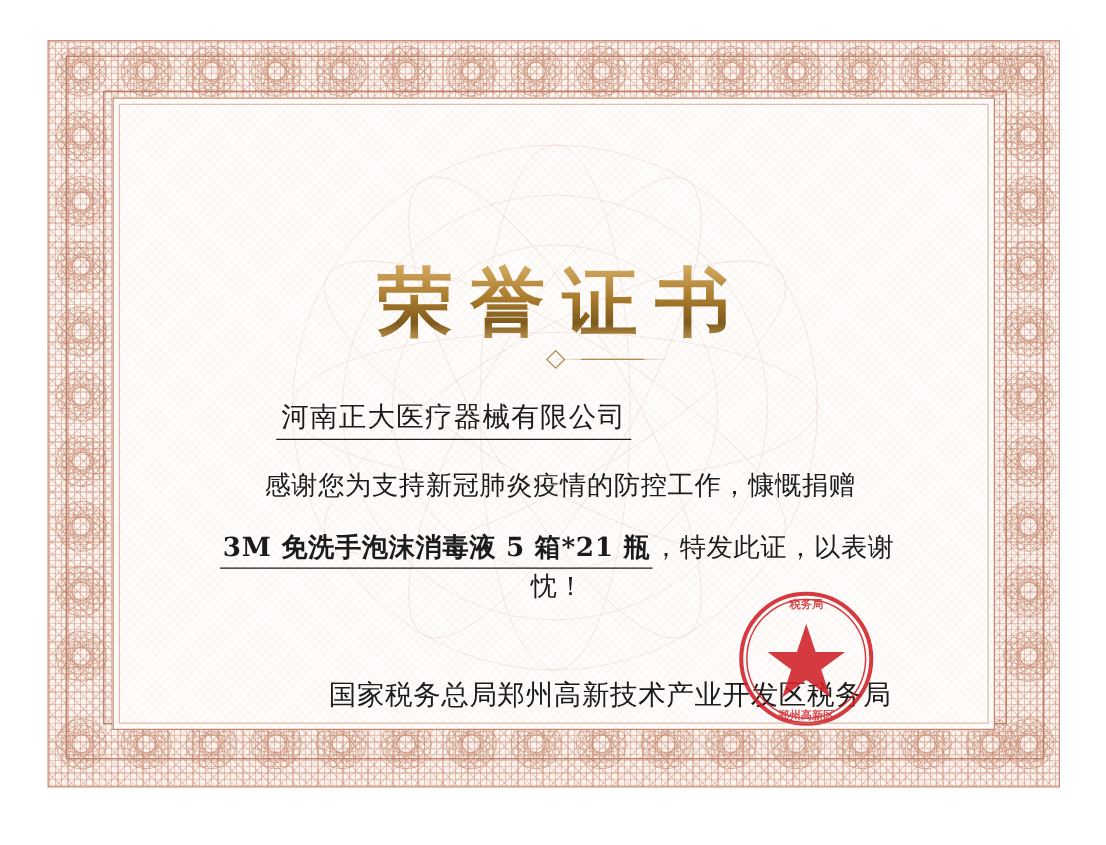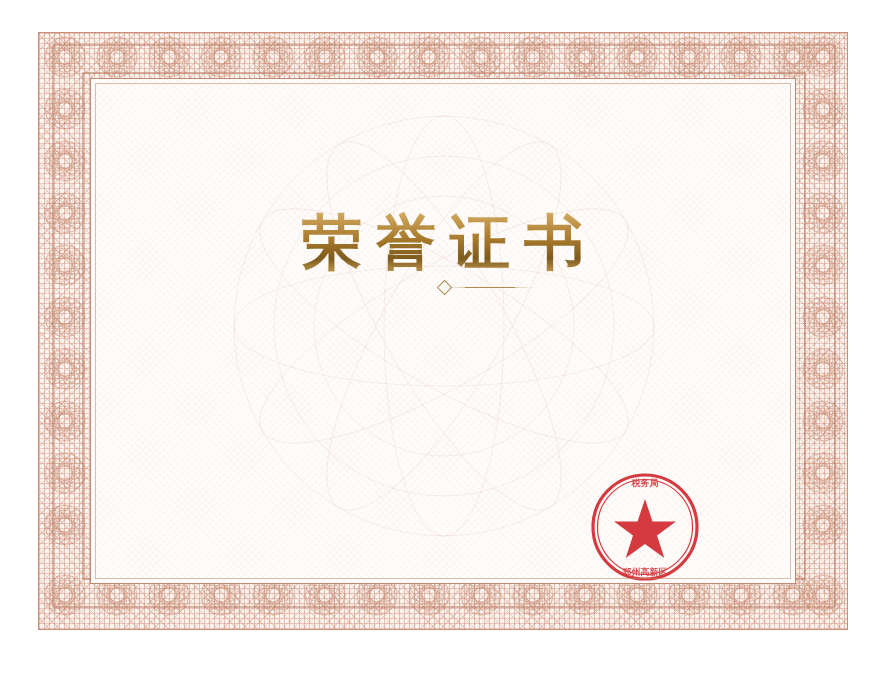--- a/index.html
+++ b/index.html
@@ -298,20 +298,35 @@
 
         <div id="title-block">
           <div id="cert-title">荣誉证书</div>
           <div id="subtitle-ornament">
             <span class="rule"></span>
             <span class="diamond"></span>
             <span class="rule right"></span>
           </div>
         </div>
 
+        <div id="body-block">
+
+          <div id="recipient-line">
+            <span id="recipient-name">河南正大医疗器械有限公司</span>
+          </div>
+
+          <div id="thanks-line">感谢您为支持新冠肺炎疫情的防控工作，慷慨捐赠</div>
+
+          <div id="donation-line">
+            <span id="donation-item">3M 免洗手泡沫消毒液 5 箱*21 瓶</span><span>，特发此证，以表谢忱！</span>
+          </div>
+
+          <div id="issuer-line">国家税务总局郑州高新技术产业开发区税务局</div>
+
+        </div>
       </div>
 
       <svg id="official-seal" viewBox="0 0 112 112" xmlns="http://www.w3.org/2000/svg">
         <g fill="none" stroke="#cf2027" stroke-width="3.2">
           <circle cx="56" cy="56" r="52"></circle>
           <circle cx="56" cy="56" r="47.5" stroke-width="1.2"></circle>
         </g>
         <path fill="#cf2027" d="M56 28 L63.5 50.5 L87 50.5 L68 64.5 L75.3 87 L56 73 L36.7 87 L44 64.5 L25 50.5 L48.5 50.5 Z"></path>
         <g fill="#cf2027" opacity="0.9" font-family="DejaVu Serif, serif" font-size="9" font-weight="700">
           <text x="56" y="15" text-anchor="middle">税务局</text>

